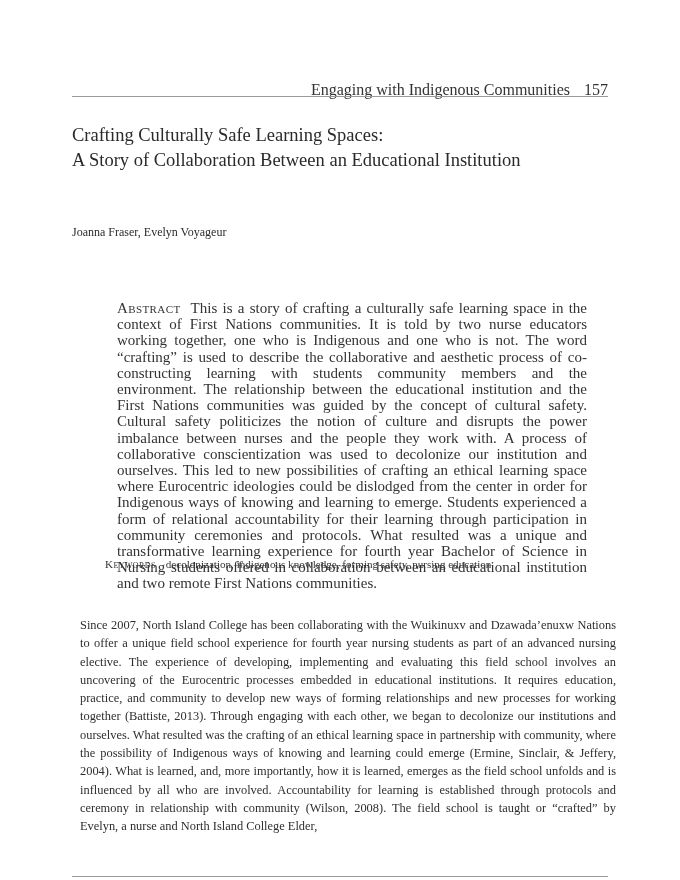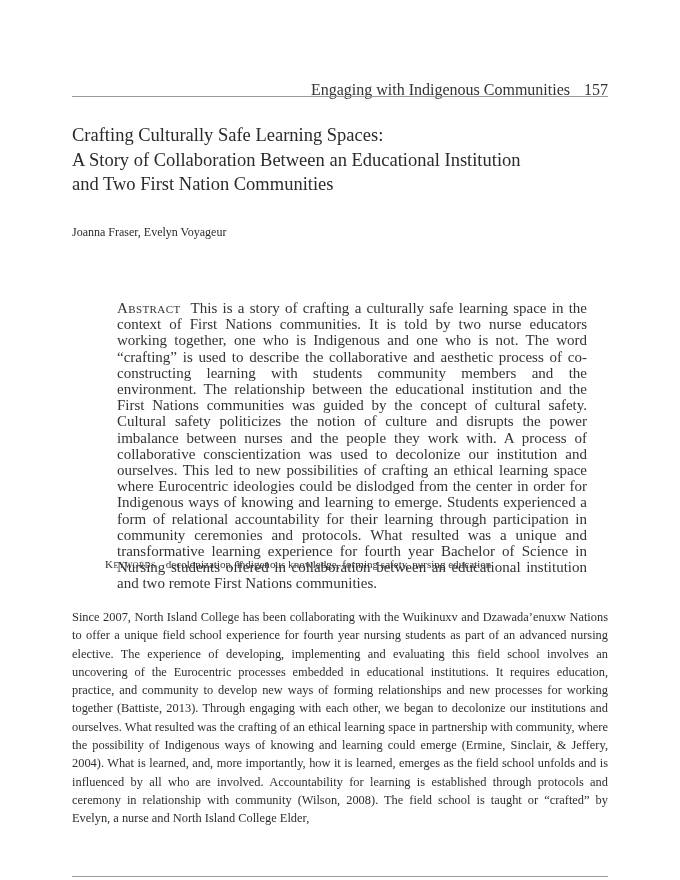--- a/index.html
+++ b/index.html
@@ -87,21 +87,21 @@
     }
     .body-text {
       position: absolute;
       top: 608px;
       left: 0;
       width: 536px;
       font-size: 12.4px;
       line-height: 18.3px;
       text-align: justify;
       color: #2e2e2e;
-      margin: 0;
+      margin: 8px;
     }
     .footer-rule {
       position: absolute;
       top: 876px;
       left: 0;
       width: 536px;
       height: 0;
       border-top: 1.2px solid #9a9a9a;
     }
   </style>
@@ -112,21 +112,20 @@
 
   <div class="running-header">
     <span>Engaging with Indigenous Communities</span>
     <span class="page-num">157</span>
   </div>
   <div class="header-rule"></div>
 
   <h1 class="title">
     <span>Crafting Culturally Safe Learning Spaces:</span>
     <span>A Story of Collaboration Between an Educational Institution</span>
-    <span>and Two First Nation Communities</span>
   </h1>
 
   <div class="authors">Joanna Fraser, Evelyn Voyageur</div>
 
   <p class="abstract"><span class="label-caps">Abstract</span><span>This is a story of crafting a culturally safe learning space in the context of First Nations communities. It is told by two nurse educators working together, one who is Indigenous and one who is not. The word “crafting” is used to describe the collaborative and aesthetic process of co-constructing learning with students community members and the environment. The relationship between the educational institution and the First Nations communities was guided by the concept of cultural safety. Cultural safety politicizes the notion of culture and disrupts the power imbalance between nurses and the people they work with. A process of collaborative conscientization was used to decolonize our institution and ourselves. This led to new possibilities of crafting an ethical learning space where Eurocentric ideologies could be dislodged from the center in order for Indigenous ways of knowing and learning to emerge. Students experienced a form of relational accountability for their learning through participation in community ceremonies and protocols. What resulted was a unique and transformative learning experience for fourth year Bachelor of Science in Nursing students offered in collaboration between an educational institution and two remote First Nations communities.</span></p>
 
   <div class="keywords"><span class="label-caps">Keywords</span><span>decolonization, indigenous knowledge, forming safety, nursing education</span></div>
 
   <p class="body-text">Since 2007, North Island College has been collaborating with the Wuikinuxv and Dzawada’enuxw Nations to offer a unique field school experience for fourth year nursing students as part of an advanced nursing elective. The experience of developing, implementing and evaluating this field school involves an uncovering of the Eurocentric processes embedded in educational institutions. It requires education, practice, and community to develop new ways of forming relationships and new processes for working together (Battiste, 2013). Through engaging with each other, we began to decolonize our institutions and ourselves. What resulted was the crafting of an ethical learning space in partnership with community, where the possibility of Indigenous ways of knowing and learning could emerge (Ermine, Sinclair, &amp; Jeffery, 2004). What is learned, and, more importantly, how it is learned, emerges as the field school unfolds and is influenced by all who are involved. Accountability for learning is established through protocols and ceremony in relationship with community (Wilson, 2008). The field school is taught or “crafted” by Evelyn, a nurse and North Island College Elder,</p>
 

